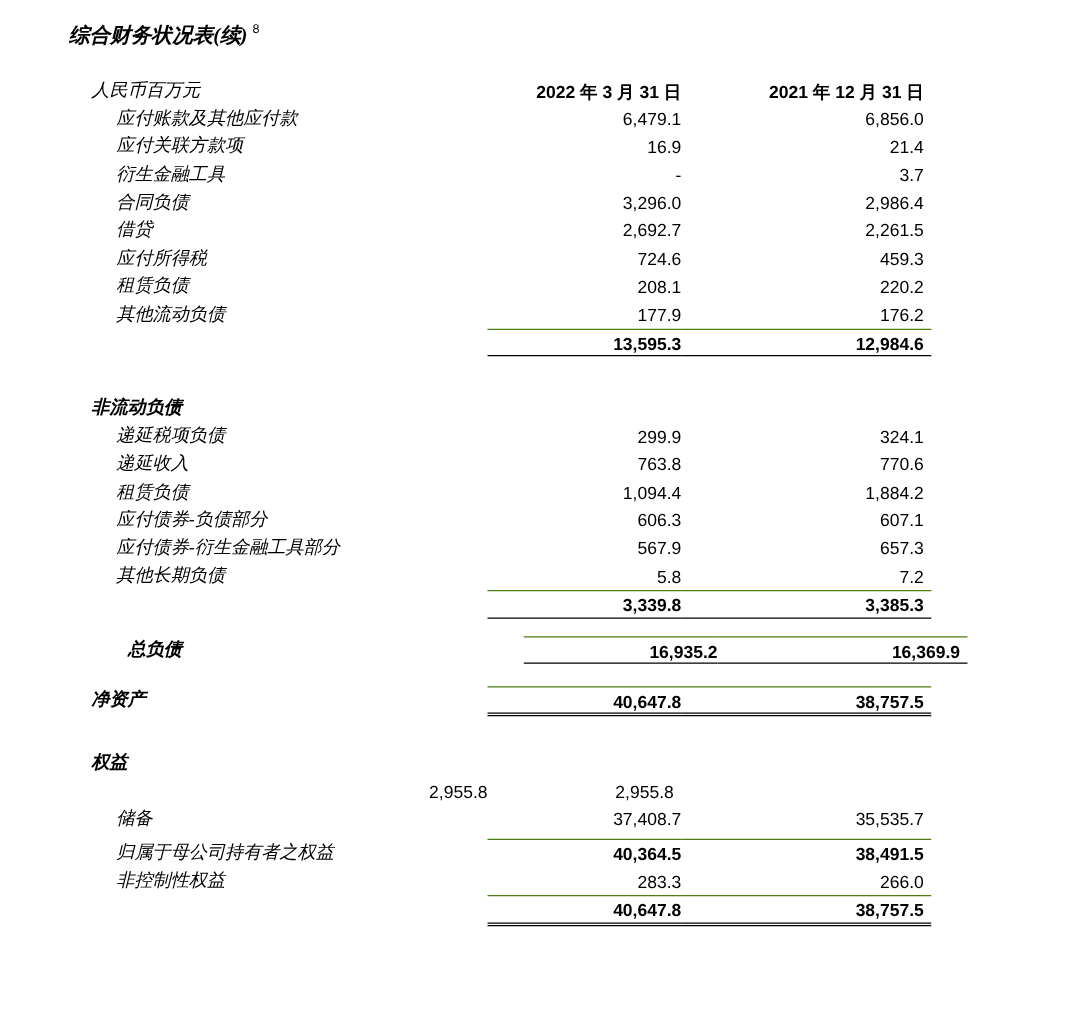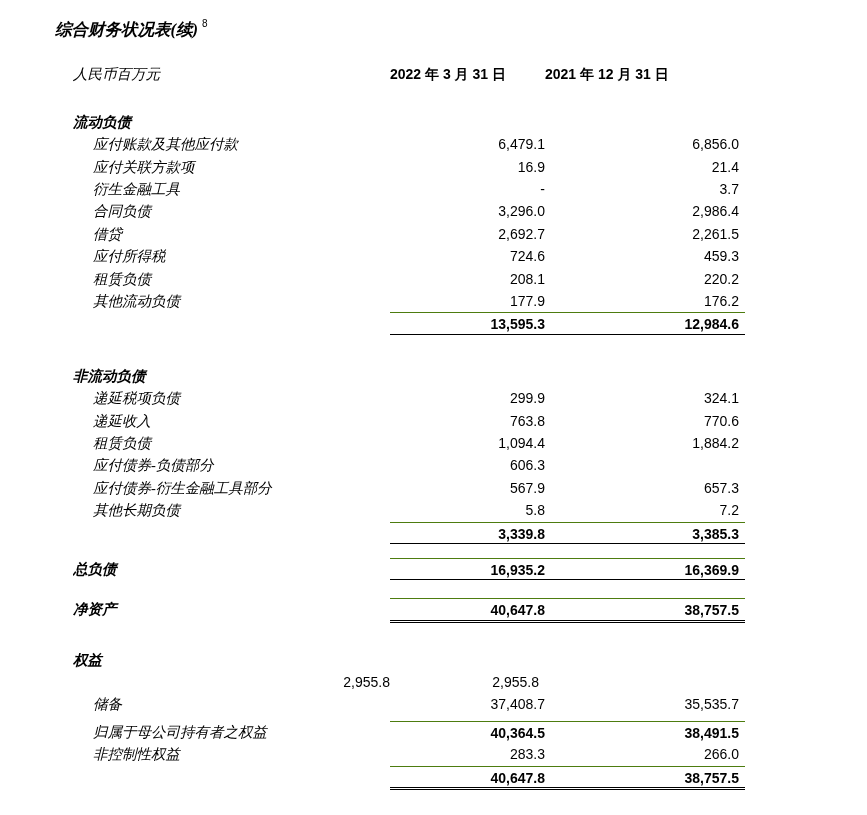--- a/index.html
+++ b/index.html
@@ -32,57 +32,52 @@
   .sec { font-weight: bold; }
   .num {
     font-family: "Liberation Sans", "DejaVu Sans", sans-serif;
     font-style: normal;
     text-align: right; font-size: 14px;
   }
   .c2 { padding-right: 6px; }
   .hdr {
     font-family: "Liberation Sans", "DejaVu Sans", sans-serif;
     font-style: normal; font-weight: bold;
-    text-align: left; font-size: 14px;
+    text-align: right; font-size: 14px;
   }
   .bold { font-weight: bold; }
   .bt { border-top: 1px solid #4d7c0f; }
   .bb { border-bottom: 1px solid #000; }
   .rule2 {
     margin-left: 317px; width: 355px; height: 2px;
     border-bottom: 1px solid #000;
   }
   .gap-head { margin-top: 22px; }
   .gap-sec1 { margin-top: 26px; }
   .gap-sec2 { margin-top: 30px; }
-  .gap-totliab { margin-top: 14px; }
+  .gap-totliab { margin-top: 14px; margin-left: 29px; }
   .gap-netassets { margin-top: 18px; }
   .gap-equity { margin-top: 26px; }
   .gap-small { margin-top: 5px; }
 </style>
 </head>
 <body>
 
 <div class="doc-title">
   <span>综合财务状况表(续)</span><sup>8</sup>
 </div>
 
 <div class="fin-table">
 
   <div class="row gap-head">
     <div class="cell label">人民币百万元</div>
     <div class="cell hdr">2022 年 3 月 31 日</div>
     <div class="cell hdr c2">2021 年 12 月 31 日</div>
   </div>
 
-  <div class="row gap-sec1">
-    <div class="cell label sec">流动负债</div>
-    <div class="cell"></div>
-    <div class="cell"></div>
-  </div>
 
   <div class="row">
     <div class="cell label indent">应付账款及其他应付款</div>
     <div class="cell num">6,479.1</div>
     <div class="cell num c2">6,856.0</div>
   </div>
   <div class="row">
     <div class="cell label indent">应付关联方款项</div>
     <div class="cell num">16.9</div>
     <div class="cell num c2">21.4</div>
@@ -140,20 +135,21 @@
     <div class="cell num c2">770.6</div>
   </div>
   <div class="row">
     <div class="cell label indent">租赁负债</div>
     <div class="cell num">1,094.4</div>
     <div class="cell num c2">1,884.2</div>
   </div>
   <div class="row">
     <div class="cell label indent">应付债券-负债部分</div>
     <div class="cell num">606.3</div>
+    <div class="cell num c2">607.1</div>
   </div>
   <div class="row">
     <div class="cell label indent">应付债券-衍生金融工具部分</div>
     <div class="cell num">567.9</div>
     <div class="cell num c2">657.3</div>
   </div>
   <div class="row">
     <div class="cell label indent">其他长期负债</div>
     <div class="cell num">5.8</div>
     <div class="cell num c2">7.2</div>

